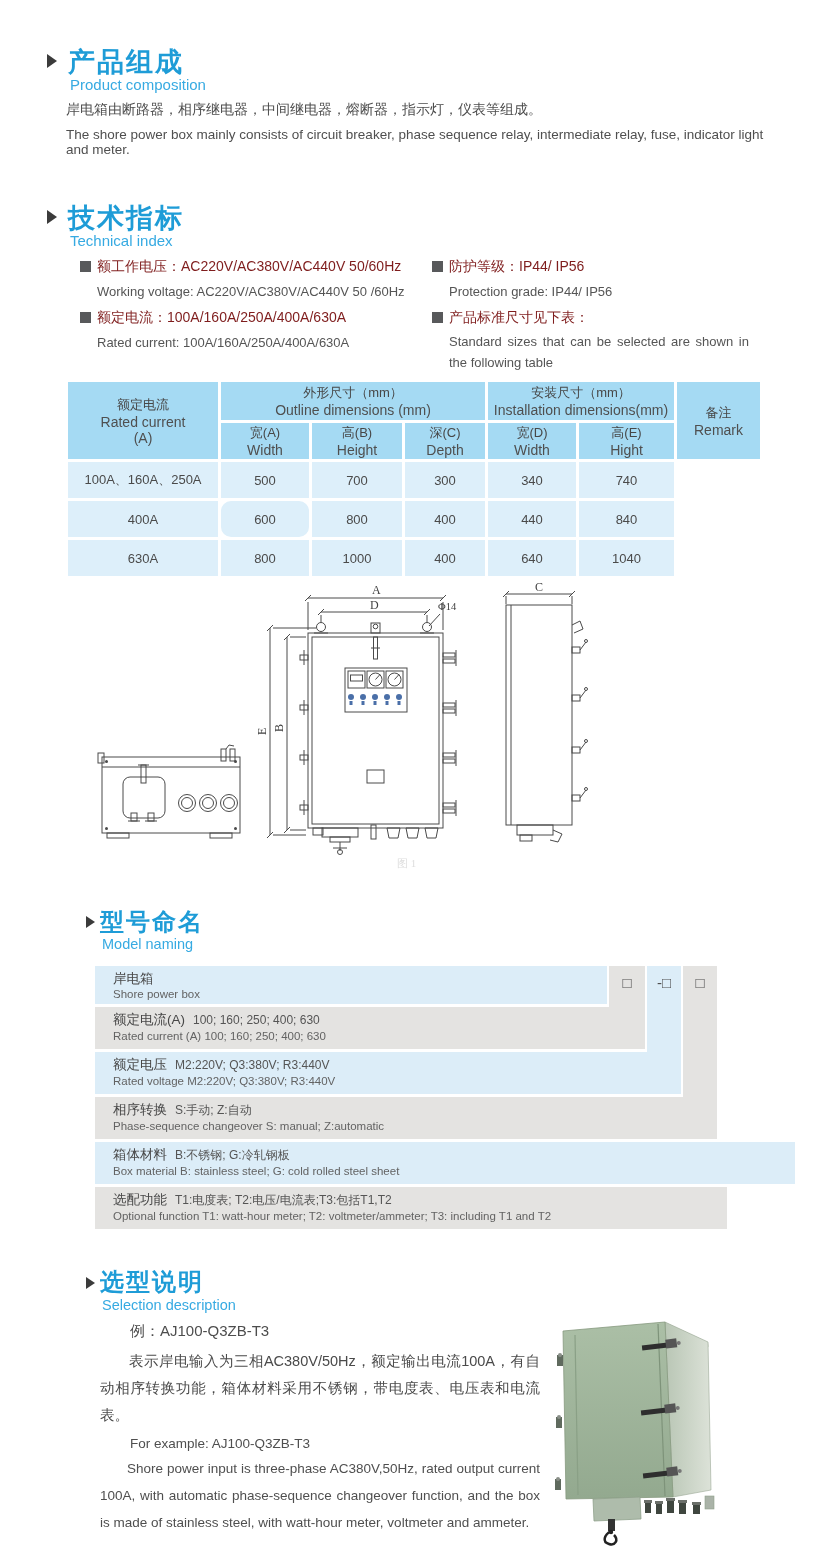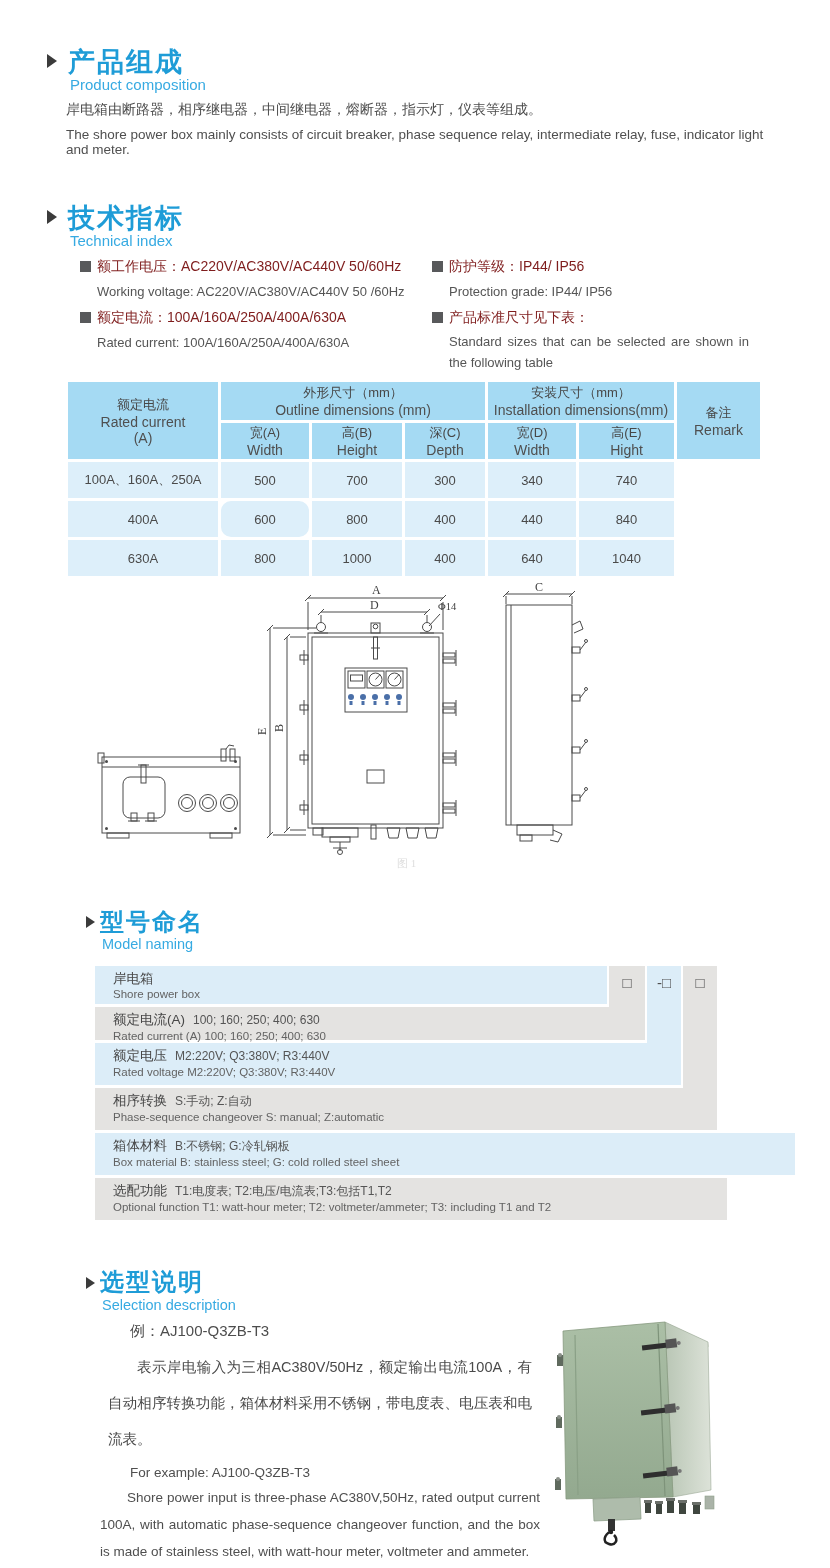--- a/index.html
+++ b/index.html
@@ -32,21 +32,21 @@
   .nrow{position:relative;margin-bottom:3px;padding:4px 0 0 18px;box-sizing:border-box;}
   .nblue{background:#dcedf8;}
   .ngray{background:#e4e3e1;}
   .nzh{font-size:13.5px;color:#474747;line-height:17px;white-space:nowrap;}
   .nzh .nval{font-size:12px;color:#555;margin-left:8px;}
   .nen{font-size:11.5px;color:#636363;line-height:15px;white-space:nowrap;}
   .nstrip{position:absolute;top:0;}
   .ncode{position:absolute;top:8px;text-align:center;font-size:15px;color:#4f4f4f;}
   
   .sel-example{font-size:15px;color:#4d4d4d;margin:0 0 7px 30px;}
-  .sel-desc-zh{font-size:14.5px;line-height:36px;text-align:justify;text-indent:2em;color:#4a4a4a;margin:8px;}
+  .sel-desc-zh{font-size:14.5px;line-height:27px;text-align:justify;text-indent:2em;color:#4a4a4a;margin:0;}
   .sel-example-en{font-size:13.5px;color:#4f4f4f;margin:7px 0 4px 30px;}
   .sel-desc-en{font-size:13.5px;line-height:27px;text-align:justify;text-indent:2em;color:#4f4f4f;margin:0;}
   svg text{font-family:"Liberation Serif","DejaVu Serif",serif;}
 </style>
 </head>
 <body>
 
 <div id="page">
 
   <div class="abs arrow" style="left:47px;top:54px;"></div>
@@ -322,21 +322,21 @@
 
     <div class="ncode" style="left:452px;width:55px;font-size:16px;">AJ</div>
     <div class="ncode" style="left:514px;width:36px;">□</div>
     <div class="ncode" style="left:548px;width:42px;">-□</div>
     <div class="ncode" style="left:588px;width:34px;">□</div>
 
     <div class="nrow nblue" style="width:512px;height:38px;">
       <div class="nzh"><span>岸电箱</span></div>
       <div class="nen">Shore power box</div>
     </div>
-    <div class="nrow ngray" style="width:550px;height:33px;">
+    <div class="nrow ngray" style="width:550px;height:42px;">
       <div class="nzh"><span>额定电流(A)</span><span class="nval">100; 160; 250; 400; 630</span></div>
       <div class="nen">Rated current (A) 100; 160; 250; 400; 630</div>
     </div>
     <div class="nrow nblue" style="width:586px;height:42px;">
       <div class="nzh"><span>额定电压</span><span class="nval">M2:220V;  Q3:380V;  R3:440V</span></div>
       <div class="nen">Rated voltage  M2:220V;  Q3:380V;  R3:440V</div>
     </div>
     <div class="nrow ngray" style="width:622px;height:42px;">
       <div class="nzh"><span>相序转换</span><span class="nval">S:手动; Z:自动</span></div>
       <div class="nen">Phase-sequence changeover  S: manual;  Z:automatic</div>

